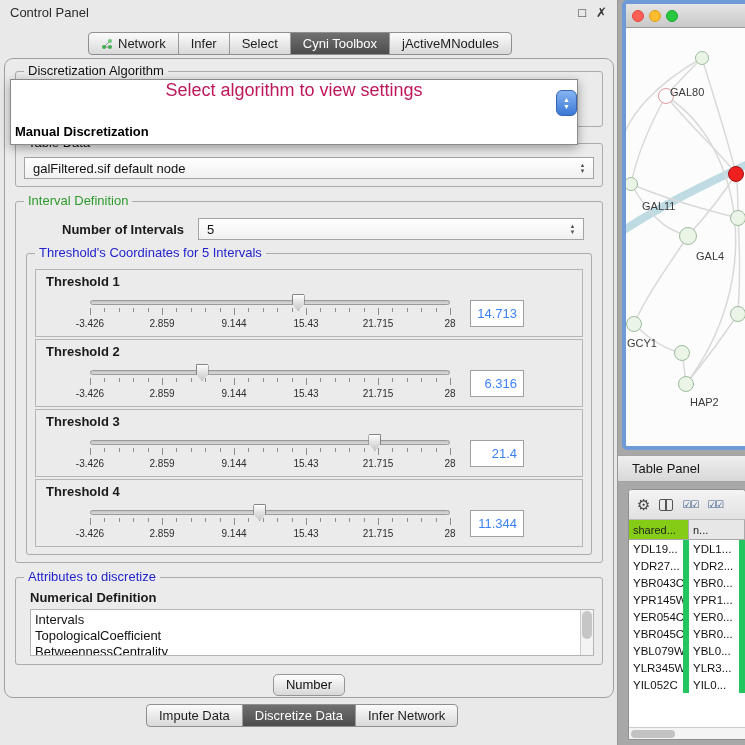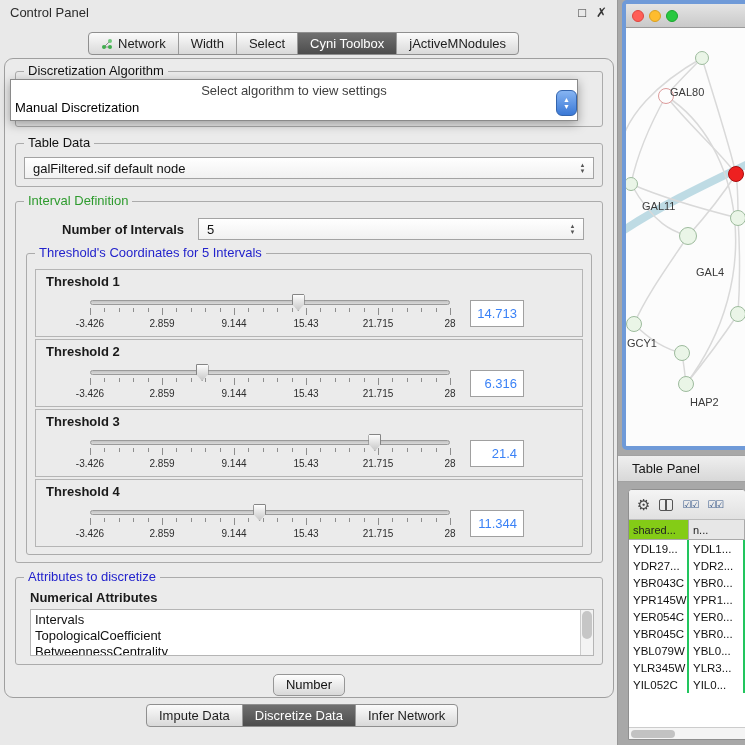--- a/index.html
+++ b/index.html
@@ -60,23 +60,23 @@
 .attr-listwrap{position:relative;margin:0 8px 0 14px;height:47px;background:#fff;border:1px solid #b5b5b5;overflow:hidden;}
 .attr-list{padding:2px 0 0 4px;}
 .attr-item{font-size:13px;height:16px;line-height:16px;color:#111;white-space:nowrap;}
 .attr-scroll{position:absolute;top:0;right:0;bottom:0;width:13px;background:#f3f3f3;border-left:1px solid #ccc;}
 .attr-scroll .thumb{position:absolute;top:1px;right:1px;width:10px;height:28px;border-radius:5px;background:#c6c6c6;}
 
 .apply-btn{display:block;margin:9px auto 0 auto;width:72px;height:22px;border:1px solid #969696;border-radius:5px;background:linear-gradient(#fefefe,#d8d8d8);font-size:13px;color:#111;text-align:center;line-height:20px;font-family:inherit;}
 
 
 .alg-popup{position:absolute;left:10px;top:79px;width:568px;background:#fff;border:1px solid #8a8a8a;box-shadow:0 3px 10px rgba(0,0,0,.35);z-index:50;padding:2px 0 4px 0;}
-.popup-hint{color:#404040;text-align:center;font-size:13px;height:17px;line-height:17px;}
+.popup-hint{color:#be185d;text-align:center;font-size:18px;height:17px;line-height:17px;}
 .popup-opt{font-size:13px;height:17px;line-height:17px;padding-left:4px;color:#000;}
-.popup-opt.bold{font-weight:normal;}
+.popup-opt.bold{font-weight:bold;margin-top:24px;}
 .alg-stepper{position:absolute;left:556px;top:90px;width:21px;height:26px;border-radius:6px;background:linear-gradient(#86b4f2,#3a78d6);border:1px solid #3465ae;z-index:60;display:flex;flex-direction:column;align-items:center;justify-content:center;color:#fff;font-size:7px;line-height:7px;}
 
 
 .right{position:absolute;left:618px;top:0;width:127px;height:745px;background:#a8a8a8;overflow:hidden;}
 .net-window{position:absolute;left:4px;top:0;width:132px;height:450px;border:4px solid #6f9ad8;border-radius:5px;background:#d8d8d8;overflow:hidden;}
 .net-titlebar{height:24px;background:linear-gradient(#e4e4e4,#c9c9c9);display:flex;align-items:center;gap:5px;padding-left:6px;border-bottom:1px solid #9a9a9a;}
 .light{width:12px;height:12px;border-radius:50%;flex:none;}
 .light.red{background:#ff5f57;border:1px solid #dd4640;}
 .light.yellow{background:#febc2e;border:1px solid #d8a022;}
 .light.green{background:#28c840;border:1px solid #1aa62e;}
@@ -92,21 +92,21 @@
 .table-toolbar{height:30px;background:linear-gradient(#f4f4f4,#e1e1e1);border-bottom:1px solid #bbb;display:flex;align-items:center;gap:9px;padding-left:8px;color:#444;}
 .tb-gear{font-size:15px;}
 .tb-cols{width:14px;height:12px;border:1.5px solid #555;border-radius:2px;position:relative;}
 .tb-cols:before{content:"";position:absolute;left:5px;top:0;bottom:0;width:1.5px;background:#555;}
 .tb-checks{font-size:10px;letter-spacing:-1px;color:#3a5a8a;}
 .thead{display:flex;height:20px;border-bottom:1px solid #a9a9a9;font-size:11px;color:#222;}
 .thcell{display:flex;align-items:center;padding-left:4px;border-right:1px solid #a9a9a9;overflow:hidden;}
 .thcell.c0{width:60px;background:#84cc16;flex:none;}
 .thcell.c1{flex:1;background:#e7e7e7;}
 .trow{display:flex;height:17px;font-size:11.5px;color:#111;}
-.tcell{display:flex;align-items:center;padding-left:4px;border-right:2px solid #22c55e;overflow:hidden;white-space:nowrap;}
+.tcell{display:flex;align-items:center;padding-left:4px;border-right:6px solid #22c55e;overflow:hidden;white-space:nowrap;}
 .tcell.c0{width:60px;flex:none;}
 .tcell.c1{flex:1;}
 .table-hscroll{position:absolute;bottom:0;left:0;right:0;height:12px;background:#f4f4f4;border-top:1px solid #ccc;}
 .table-hscroll .thumb{position:absolute;left:2px;top:2px;width:44px;height:8px;border-radius:4px;background:#c2c2c2;}
 </style>
 </head>
 <body>
 
 <div id="app">
 
@@ -125,21 +125,21 @@
         <svg width="12" height="12" viewBox="0 0 12 12">
             <line x1="3" y1="9" x2="9" y2="3" stroke="#888" stroke-width="1"></line>
             <line x1="3" y1="9" x2="9" y2="9" stroke="#888" stroke-width="1"></line>
             <circle cx="3" cy="9" r="2" fill="#3fae4d"></circle>
             <circle cx="9" cy="3" r="2" fill="#6fc77a"></circle>
             <circle cx="9" cy="9" r="2" fill="#3fae4d"></circle>
           </svg>
         <span>Network</span>
       </span>
       <span class="seg">
-          <span>Width</span>
+          <span>Infer</span>
         </span>
       <span class="seg">
           <span>Select</span>
         </span>
       <span class="seg selected">
           <span>Cyni Toolbox</span>
         </span>
       <span class="seg">
           <span>jActiveMNodules</span>
         </span>
@@ -371,21 +371,21 @@
       </div>
       <div class="th-value">11.344</div>
     </div>
   </div>
             </div>
         </div>
       </div>
 
       <div class="group g-attrs">
         <span class="legend blue">Attributes to discretize</span>
-        <div class="attr-heading">Numerical Attributes</div>
+        <div class="attr-heading">Numerical Definition</div>
         <div class="attr-listwrap">
           <div class="attr-list" id="attr-list">
               <div class="attr-item">Intervals</div>
               <div class="attr-item">TopologicalCoefficient</div>
               <div class="attr-item">BetweennessCentrality</div>
             </div>
           <div class="attr-scroll">
               <div class="thumb"></div>
             </div>
         </div>
@@ -450,21 +450,21 @@
           <div class="net-node plain" style="left: -2px; top: 149px; height: 14px; width: 14px;"></div>
           <div class="net-node red" style="left: 102px; top: 138px; height: 16px; width: 16px;"></div>
           <div class="net-node plain" style="left: 53px; top: 199px; height: 18px; width: 18px;"></div>
           <div class="net-node plain" style="left: 104px; top: 182px; height: 16px; width: 16px;"></div>
           <div class="net-node plain" style="left: 0px; top: 288px; height: 16px; width: 16px;"></div>
           <div class="net-node plain" style="left: 48px; top: 317px; height: 16px; width: 16px;"></div>
           <div class="net-node plain" style="left: 104px; top: 278px; height: 16px; width: 16px;"></div>
           <div class="net-node plain" style="left: 52px; top: 348px; height: 16px; width: 16px;"></div>
           <div class="net-label" style="left: 44px; top: 58px;">GAL80</div>
           <div class="net-label" style="left: 16px; top: 172px;">GAL11</div>
-          <div class="net-label" style="left: 70px; top: 238px;">GAL4</div>
+          <div class="net-label" style="left: 70px; top: 222px;">GAL4</div>
           <div class="net-label" style="left: 1px; top: 309px;">GCY1</div>
           <div class="net-label" style="left: 64px; top: 368px;">HAP2</div>
         </div>
     </div>
 
     <div class="table-panel-bar">
       <span>Table Panel</span>
     </div>
 
     <div class="table-window">

